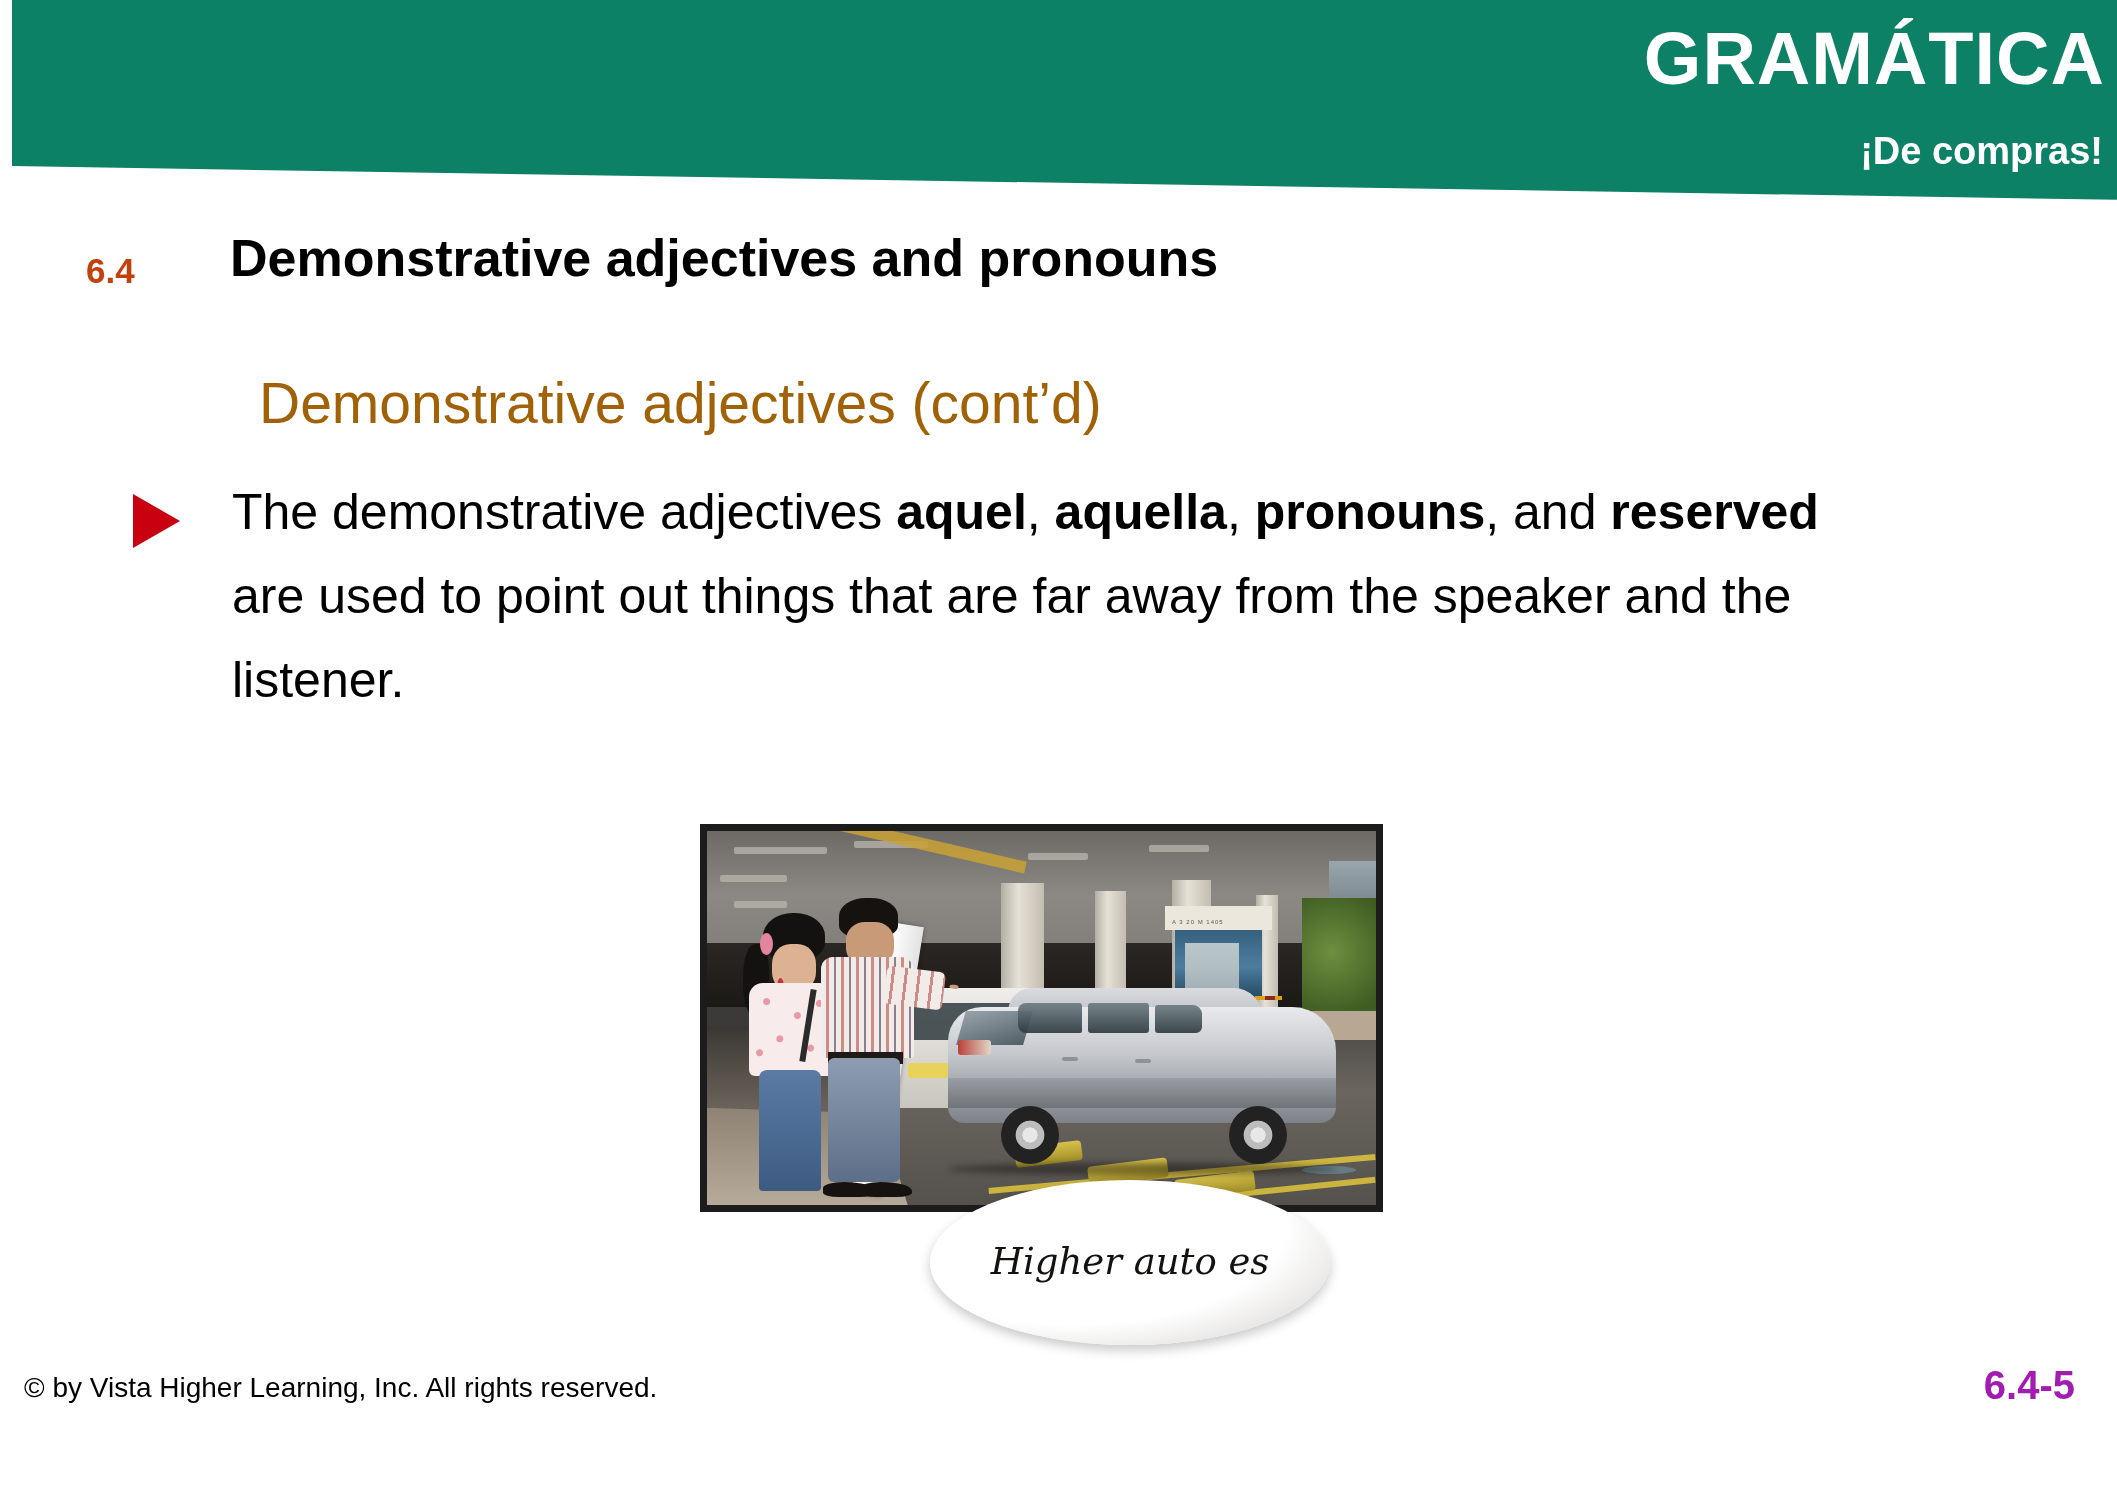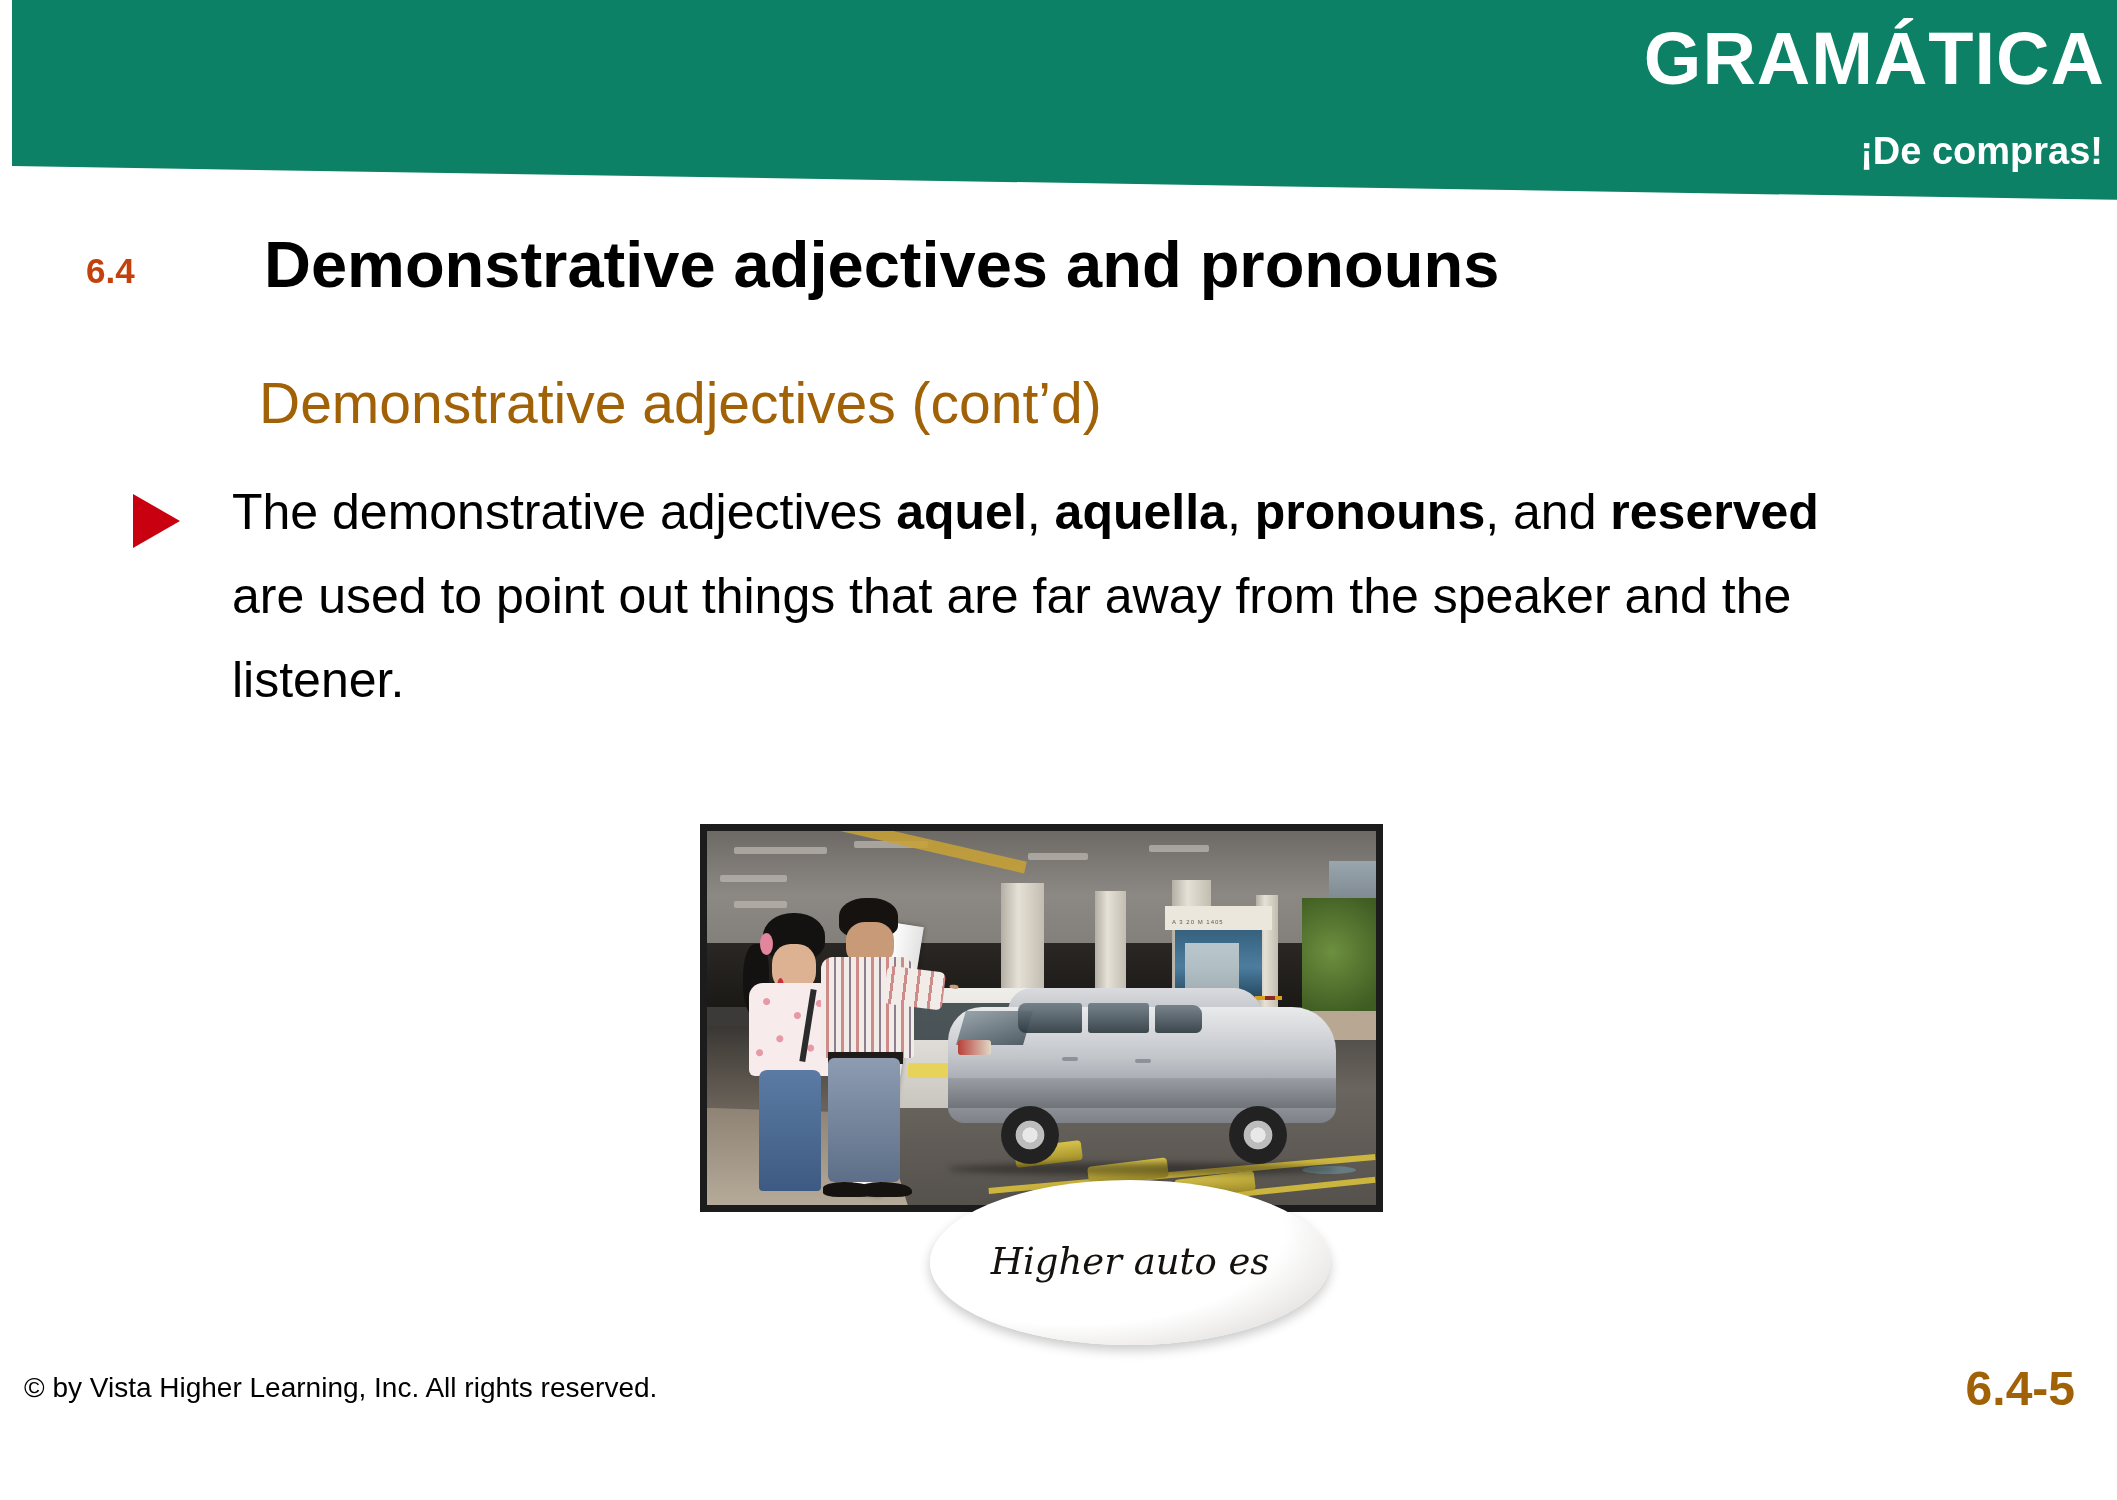--- a/index.html
+++ b/index.html
@@ -51,25 +51,24 @@
     left:86px; top:253px;
     color:#a80c0c;
     font-size:35px;
     font-weight:bold;
     line-height:1;
   }
   .page-title {
     position:absolute;
     left:230px; top:232px;
     color:#000000;
-    font-size:65px;
+    font-size:52px;
     font-weight:bold;
     line-height:1;
     white-space:nowrap;
-    margin-left:34px;
   }
 
   
   .subtitle {
     position:absolute;
     left:228px; top:375px;
     color:#333b8c;
     font-size:57px;
     font-weight:normal;
     line-height:1;
@@ -393,23 +392,23 @@
     position:absolute;
     left:24px; top:1374px;
     font-size:28px;
     color:#000000;
     line-height:1;
     white-space:nowrap;
   }
   .slide-num {
     position:absolute;
     right:42px; top:1365px;
-    font-size:48px;
+    font-size:40px;
     font-weight:bold;
-    color:#a16207;
+    color:#a21caf;
     line-height:1;
     white-space:nowrap;
   }
 </style>
 </head>
 <body>
 
 <div id="slide">
 
   <div class="banner">

